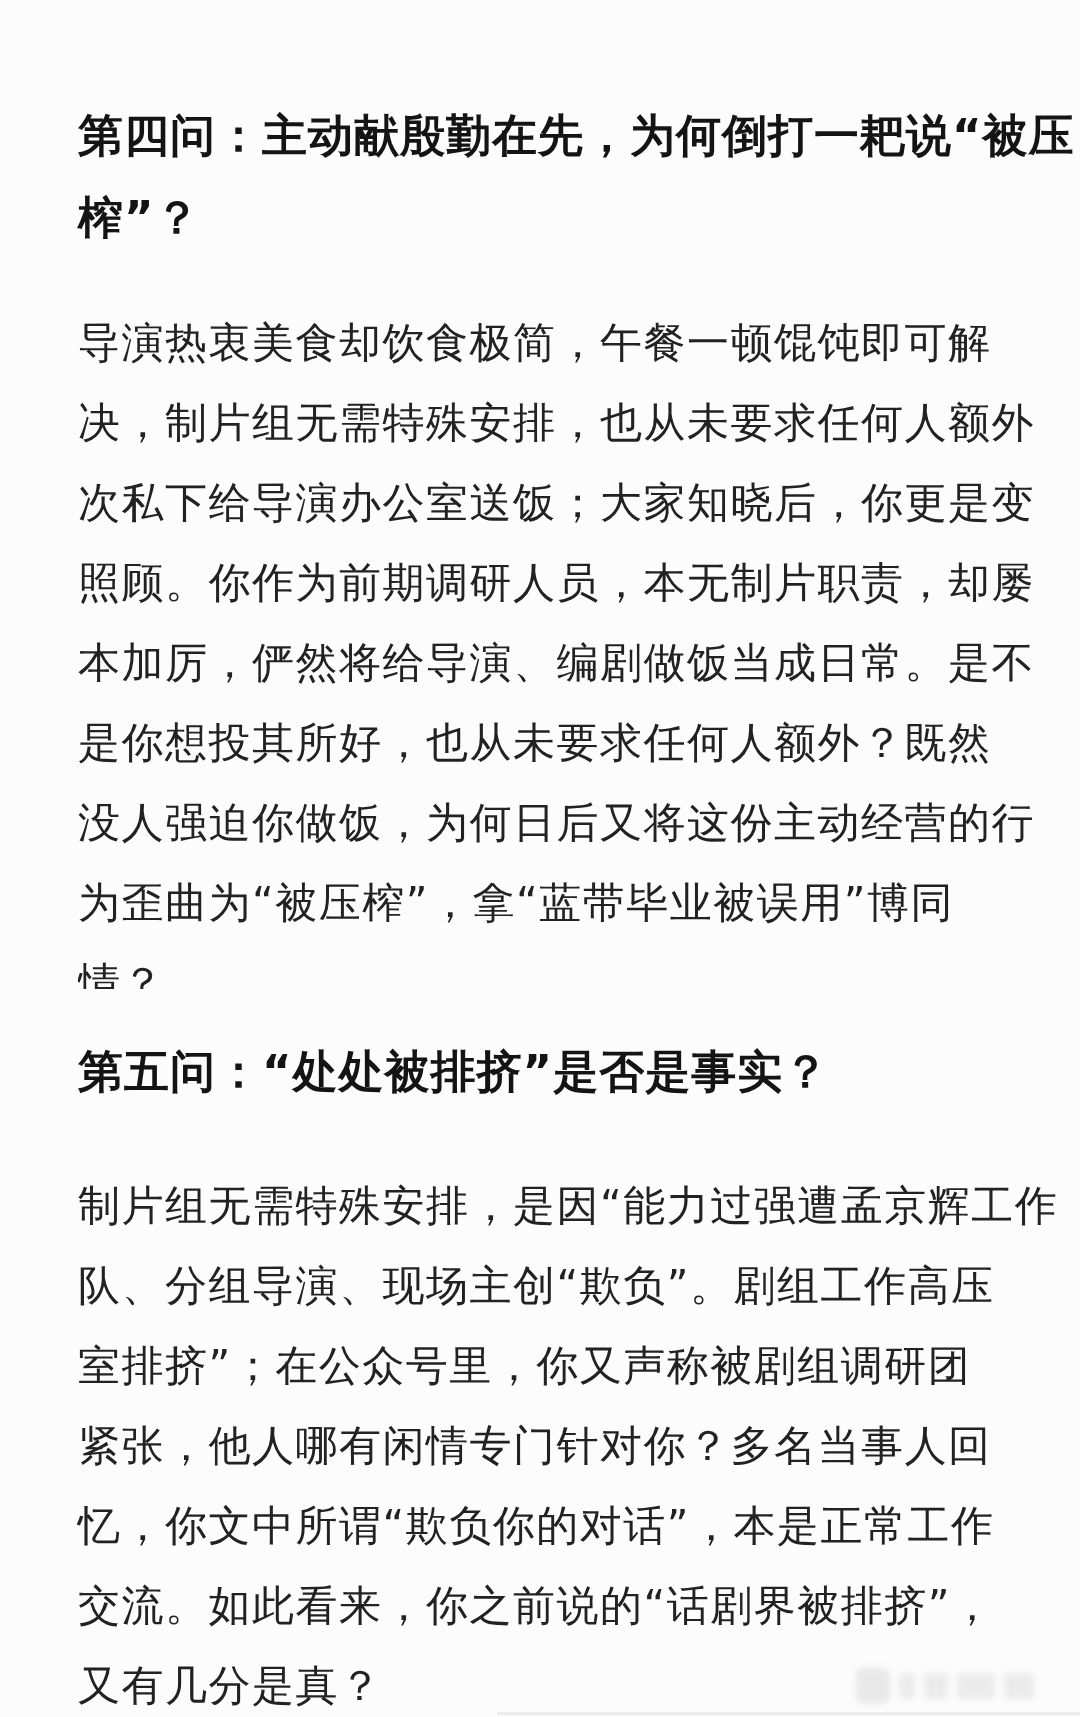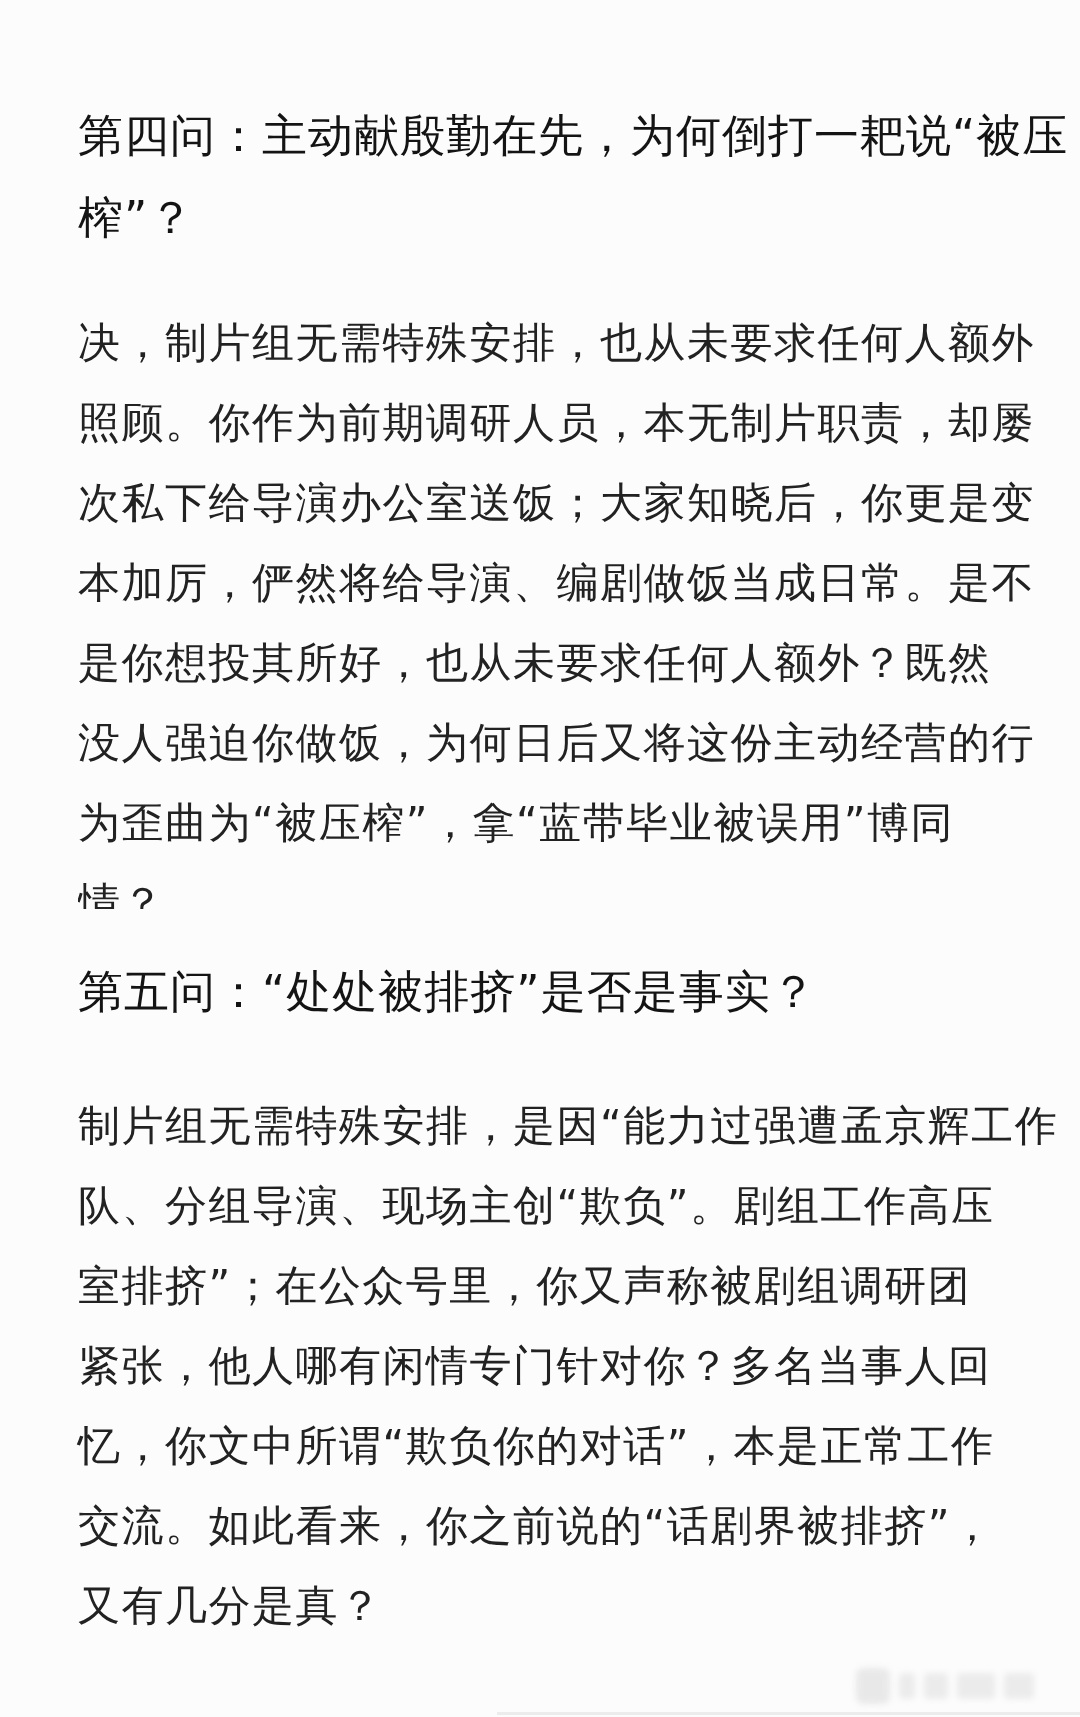--- a/index.html
+++ b/index.html
@@ -16,21 +16,21 @@
     color: var(--text);
     font-family: "DejaVu Sans", "Liberation Sans", sans-serif;
     position: relative;
     overflow: hidden;
   }
   .content {
     padding: 58px 70px 0 78px;
   }
   .heading {
     font-size: 45px;
-    font-weight: 400;
+    font-weight: 700;
     line-height: 82px;
     letter-spacing: 1px;
     color: var(--heading);
   }
   .para {
     font-size: 42px;
     font-weight: 500;
     line-height: 80px;
     letter-spacing: 1.5px;
     color: var(--text);
@@ -97,23 +97,24 @@
 <body>
 
 <main class="content">
 
   <h2 class="heading heading-q4">
       <div class="line">第四问：主动献殷勤在先，为何倒打一耙说“被压</div>
       <div class="line">榨”？</div>
     </h2>
 
   <div class="para para-q4">
+      <div class="line">导演热衷美食却饮食极简，午餐一顿馄饨即可解</div>
       <div class="line">决，制片组无需特殊安排，也从未要求任何人额外</div>
+      <div class="line">次私下给导演办公室送饭；大家知晓后，你更是变</div>
       <div class="line">照顾。你作为前期调研人员，本无制片职责，却屡</div>
-      <div class="line">次私下给导演办公室送饭；大家知晓后，你更是变</div>
       <div class="line">本加厉，俨然将给导演、编剧做饭当成日常。是不</div>
       <div class="line">是你想投其所好，也从未要求任何人额外？既然</div>
       <div class="line">没人强迫你做饭，为何日后又将这份主动经营的行</div>
       <div class="line">为歪曲为“被压榨”，拿“蓝带毕业被误用”博同</div>
     </div>
 
   <div class="clipped-line">情？</div>
 
   <h2 class="heading heading-q5">
       <div class="line">第五问：“处处被排挤”是否是事实？</div>

